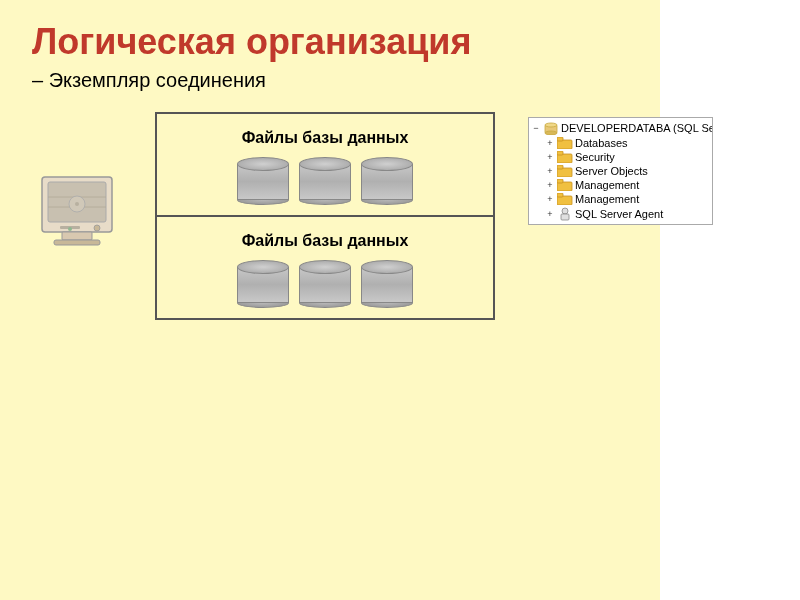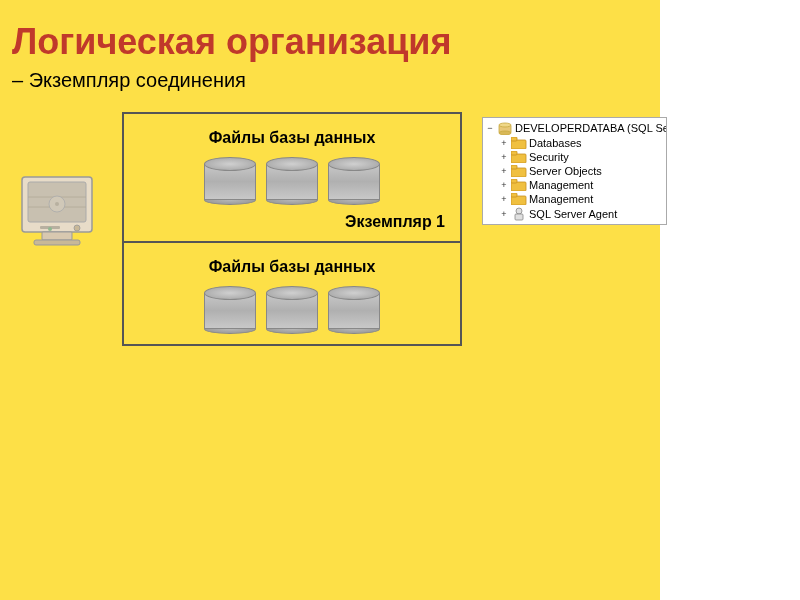--- a/index.html
+++ b/index.html
@@ -8,22 +8,22 @@
       height: 600px;
       background: #fff;
       font-family: Arial, sans-serif;
       overflow: hidden;
       position: relative;
     }
 
     .slide {
       width: 660px;
       height: 600px;
-      background: #fde047;
-      padding: 20px 12px;
+      background: #fef9c3;
+      padding: 20px 32px;
       position: relative;
     }
 
     .title {
       font-size: 36px;
       font-weight: bold;
       color: #c0392b;
       line-height: 1.2;
       margin-bottom: 6px;
     }
@@ -31,21 +31,21 @@
     .subtitle {
       font-size: 20px;
       font-weight: normal;
       color: #000;
       margin-bottom: 20px;
     }
 
     .main-content {
       display: flex;
       align-items: flex-start;
-      gap: 20px;
+      gap: 33px;
     }
 
     
     .server-icon {
       width: 90px;
       flex-shrink: 0;
       margin-top: 60px;
     }
 
     
@@ -217,21 +217,20 @@
             <div class="cylinder-top"></div>
             <div class="cylinder-body"></div>
             <div class="cylinder-bottom"></div>
           </div>
           <div class="cylinder">
             <div class="cylinder-top"></div>
             <div class="cylinder-body"></div>
             <div class="cylinder-bottom"></div>
           </div>
         </div>
-        <div class="instance-label">Экземпляр 1</div>
       </div>
 
       <div class="instance">
         <div class="db-files-label">Файлы базы данных</div>
         <div class="cylinders-row">
           <div class="cylinder">
             <div class="cylinder-top"></div>
             <div class="cylinder-body"></div>
             <div class="cylinder-bottom"></div>
           </div>

